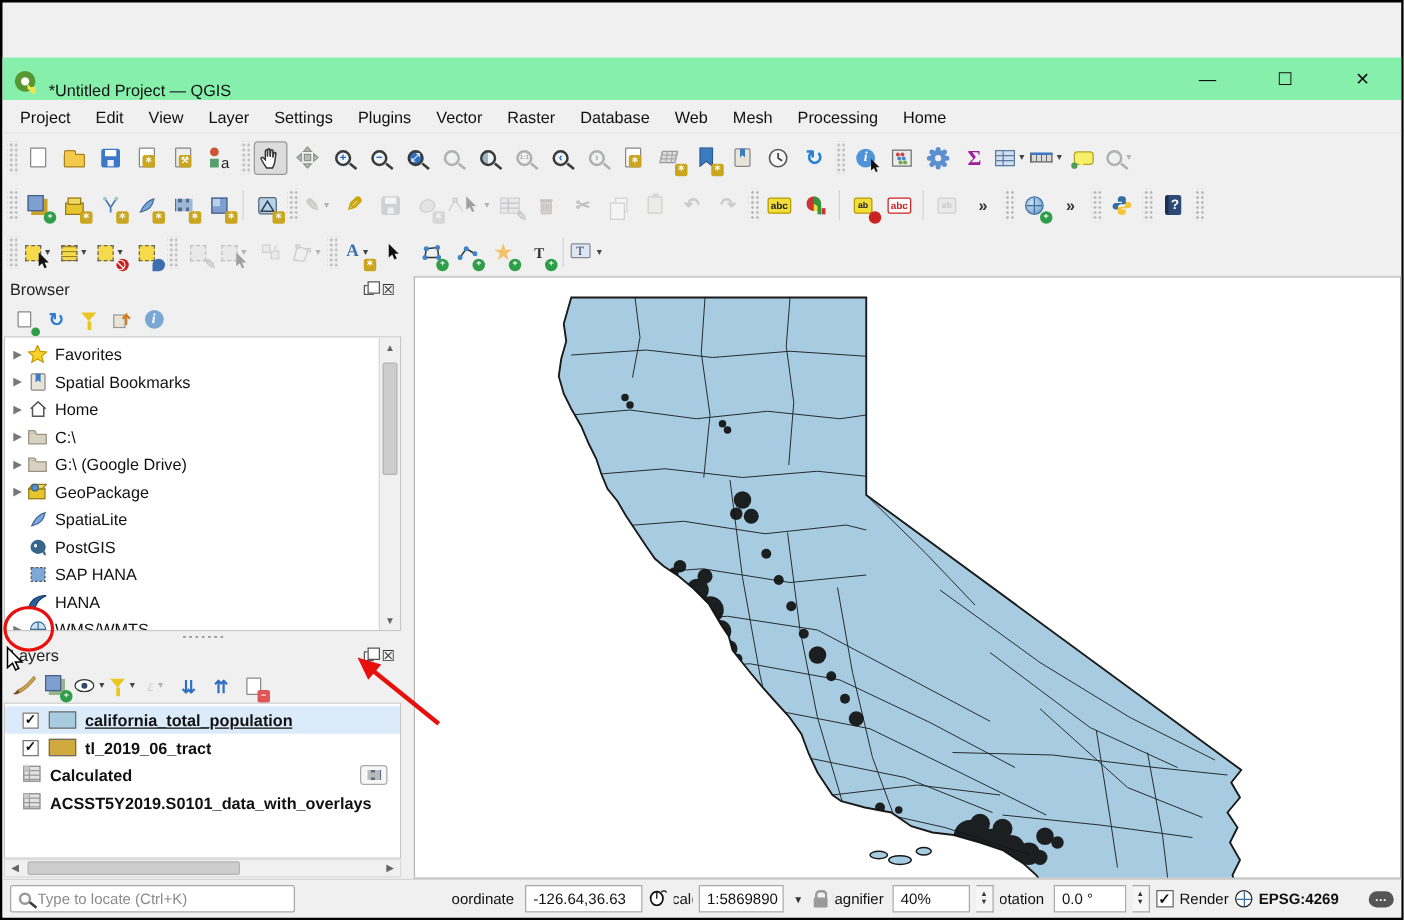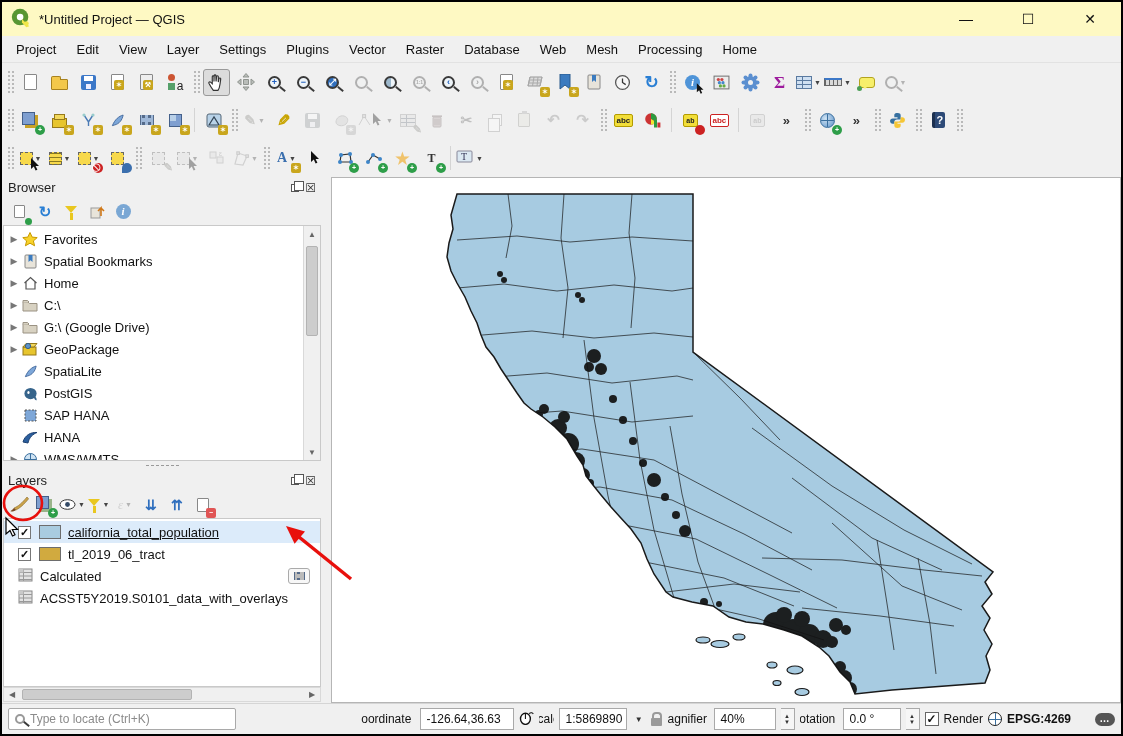--- a/index.html
+++ b/index.html
@@ -1,20 +1,20 @@
 <!DOCTYPE html>
 <html><head>
 <meta charset="utf-8">
 <style>
   * { margin:0; padding:0; box-sizing:border-box; }
   html,body { width:1123px; height:736px; font-family:"Liberation Sans",sans-serif; font-size:12px; background:#fff; overflow:hidden; }
   .window { position:relative; width:1123px; height:736px; border:2px solid #000; display:flex; flex-direction:column; background:#f0f0f0; }
 
   
-  .titlebar { height:34px; background:#fef9c3; display:flex; align-items:center; padding-left:8px; flex:0 0 auto; }
+  .titlebar { height:34px; background:#86efac; display:flex; align-items:flex-end; padding-left:8px; flex:0 0 auto;margin-top:44px; }
   .titlebar .title { font-size:13px; color:#111; margin-left:7px; flex:1; }
   .winbtns { display:flex; align-items:center; height:100%; }
   .winbtn { width:62px; height:100%; display:flex; align-items:center; justify-content:center; font-size:14px; color:#111; cursor:default; }
 
   
   .menubar { height:27px; background:#f0f0f0; display:flex; align-items:center; padding-left:4px; border-bottom:1px solid #e2e2e2; flex:0 0 auto; }
   .menuitem { padding:4px 10px; font-size:13px; color:#111; }
 
   
   .tbrow { height:38px; background:#f0f0f0; display:flex; align-items:center; padding-left:2px; flex:0 0 auto; }
@@ -106,21 +106,21 @@
   .hscroll .arr { width:16px; font-size:8px; color:#666; text-align:center; }
   .hscroll .track { flex:1; height:100%; position:relative; }
   .hscroll .thumb { position:absolute; left:2px; top:1px; bottom:1px; width:170px; background:#cdcdcd; border:1px solid #b3b3b3; border-radius:2px; }
 
   
   .llist { flex:1; background:#fff; border:1px solid #c9c9c9; margin:0 1px; overflow:hidden; padding-top:2px; min-height:0; }
   .lrow { height:22px; display:flex; align-items:center; padding-left:14px; white-space:nowrap; position:relative; }
   .lrow.selected { background:#dcebfa; }
   .lrow .cb { width:13px; height:13px; border:1px solid #777; background:#fff; font:bold 11px/11px "Liberation Sans",sans-serif; text-align:center; color:#111; flex:0 0 auto; }
   .lrow .swatch { width:22px; height:14px; border:1px solid #6d6d6d; margin-left:8px; flex:0 0 auto; }
-  .lrow .lname { font-weight:normal; font-size:13px; margin-left:7px; color:#111; overflow:hidden; }
+  .lrow .lname { font-weight:bold; font-size:13px; margin-left:7px; color:#111; overflow:hidden; }
   .lrow.selected .lname { text-decoration:underline; }
   .lrow .ticon { margin-left:0px; flex:0 0 auto; }
   .membadge { position:absolute; right:10px; top:3px; width:22px; height:16px; border:1px solid #aaa; border-radius:3px; background:#f7f7f7; display:flex; align-items:center; justify-content:center; }
   .membadge .ic-chip { width:11px; height:8px; border-top-width:2px; border-bottom-width:2px; background:#bbb; border-color:#888; }
 
   .vsplit { width:9px; background:#f0f0f0; }
   .map { flex:1; background:#fff; border:1px solid #b5b5b5; position:relative; overflow:hidden; }
   .map svg.ca { position:absolute; left:0; top:0; }
 
   

